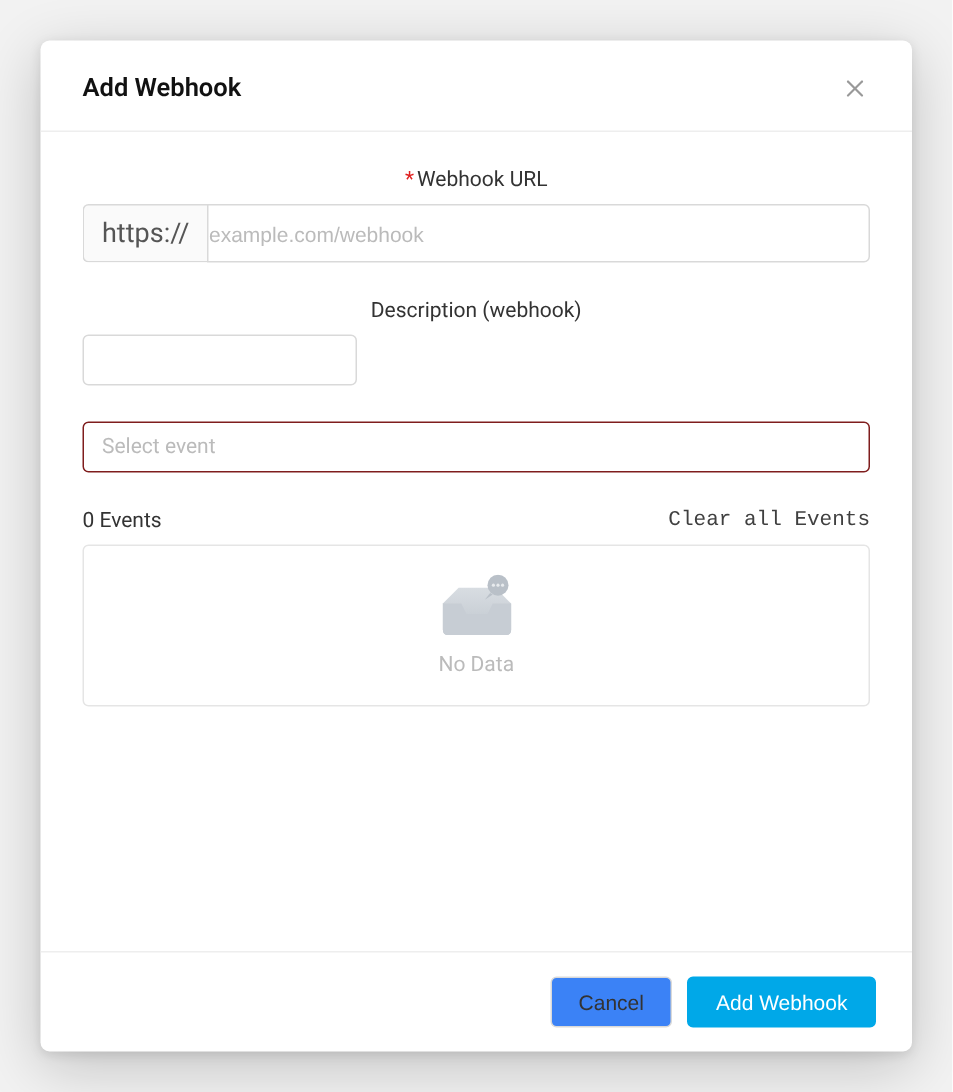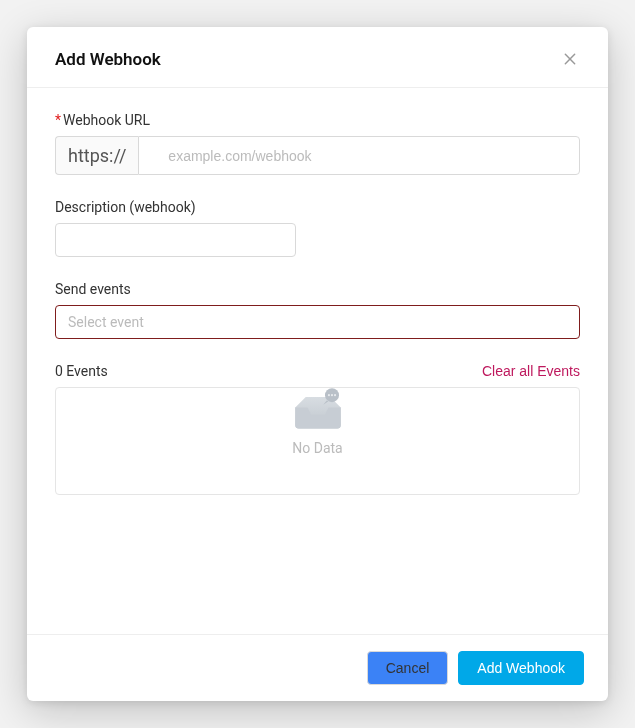--- a/index.html
+++ b/index.html
@@ -64,20 +64,21 @@
       overflow: auto;
     }
     .field {
       margin-bottom: 24px;
     }
     .field-label {
       font-size: 14px;
       color: #333;
       margin-bottom: 8px;
       display: block;
+      text-align: center;
     }
     .required {
       color: #e02020;
       margin-right: 2px;
     }
     .input-group {
       display: flex;
       width: 100%;
     }
     .input-prefix {
@@ -85,21 +86,21 @@
       border-right: none;
       background: #fafafa;
       padding: 8px 12px;
       font-size: 18px;
       color: #555;
       border-radius: 4px 0 0 4px;
     }
     .text-input {
       flex: 1;
       border: 1px solid #d9d9d9;
-      padding: 8px 29px;
+      padding: 8px 0;
       font-size: 14px;
       border-radius: 4px;
       color: #333;
       outline: none;
     }
     .input-group .text-input {
       border-radius: 0 4px 4px 0;
     }
     .text-input::placeholder {
       color: #bbb;
@@ -122,33 +123,35 @@
       justify-content: space-between;
       align-items: center;
       margin-bottom: 8px;
     }
     .events-count {
       font-size: 14px;
       color: #333;
     }
     .clear-link {
       font-size: 14px;
-      color: #be185d;
+      color: #404040;
       text-decoration: none;
       cursor: pointer;
       background: none;
       border: none;
+      font-family: Liberation Mono, monospace;
     }
     .events-box {
       border: 1px solid #e5e5e5;
       border-radius: 4px;
       height: 108px;
       display: flex;
       flex-direction: column;
       align-items: center;
+      justify-content: center;
       gap: 8px;
     }
     .no-data-icon {
       width: 56px;
       height: 44px;
       position: relative;
     }
     .no-data-text {
       font-size: 14px;
       color: #bbb;
@@ -205,21 +208,20 @@
           <input type="text" class="text-input" placeholder="example.com/webhook" style="">
         </div>
       </div>
 
       <div class="field">
         <label class="field-label">Description (webhook)</label>
         <input type="text" class="text-input" style="">
       </div>
 
       <div class="field">
-        <label class="field-label">Send events</label>
         <div class="select-input">Select event</div>
       </div>
 
       <div class="events-section">
         <div class="events-header">
           <span class="events-count">0 Events</span>
           <button class="clear-link">Clear all Events</button>
         </div>
         <div class="events-box">
           <div class="no-data-icon">

